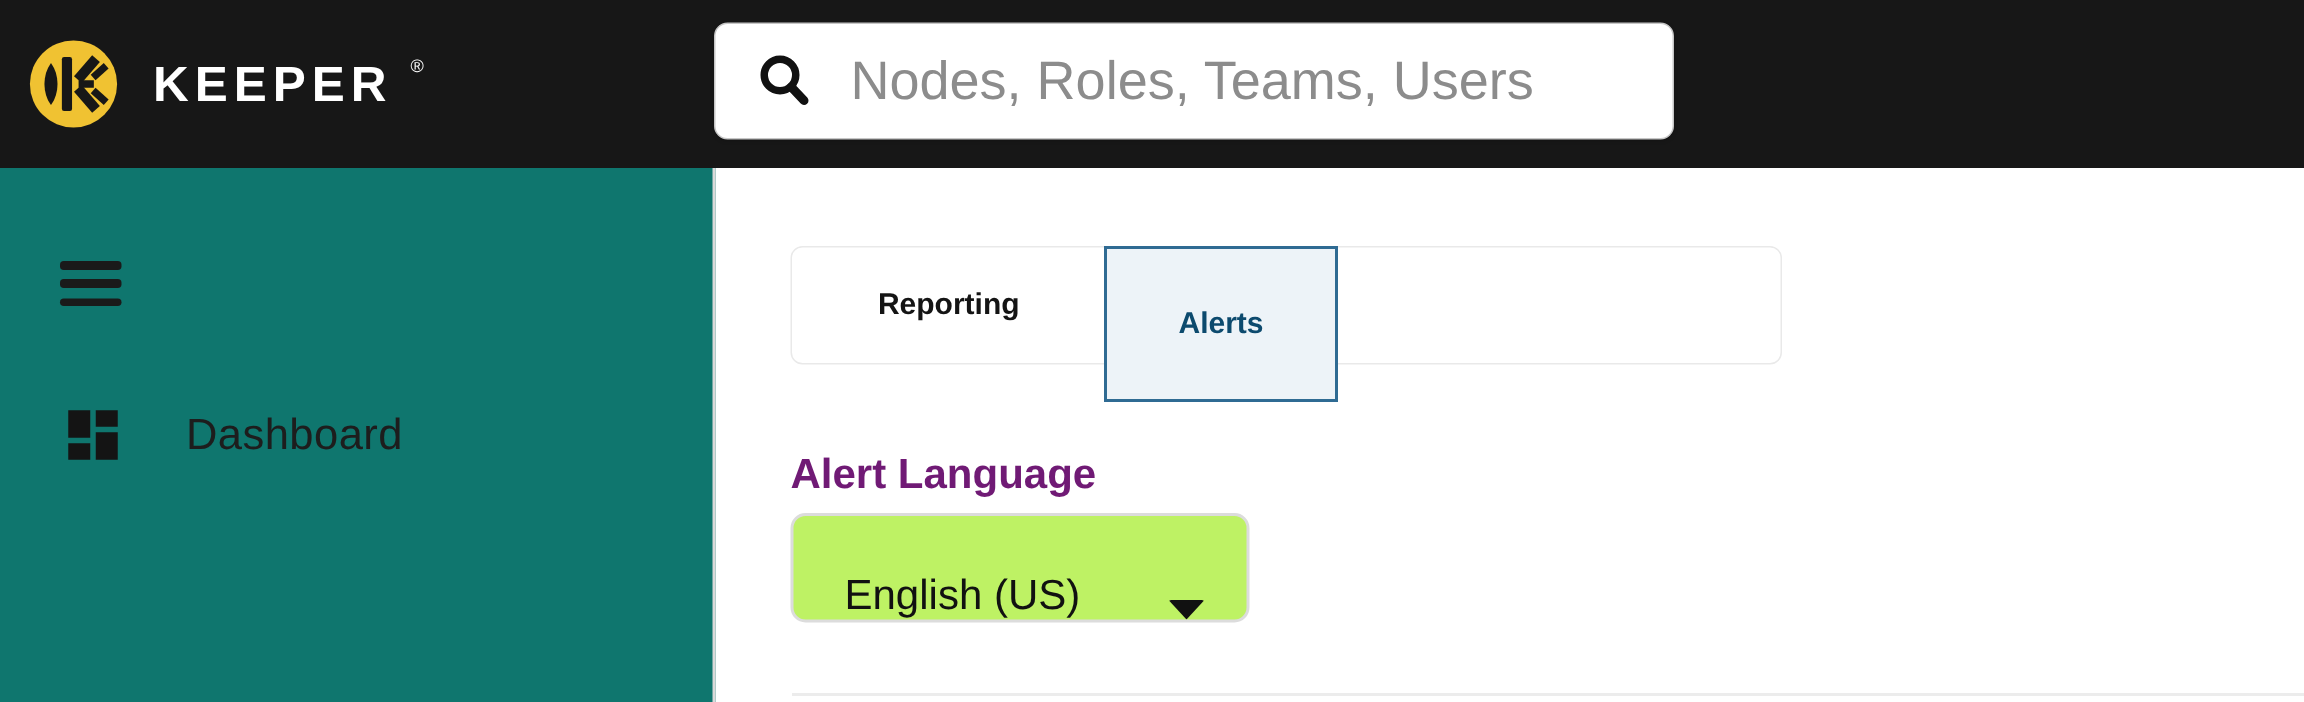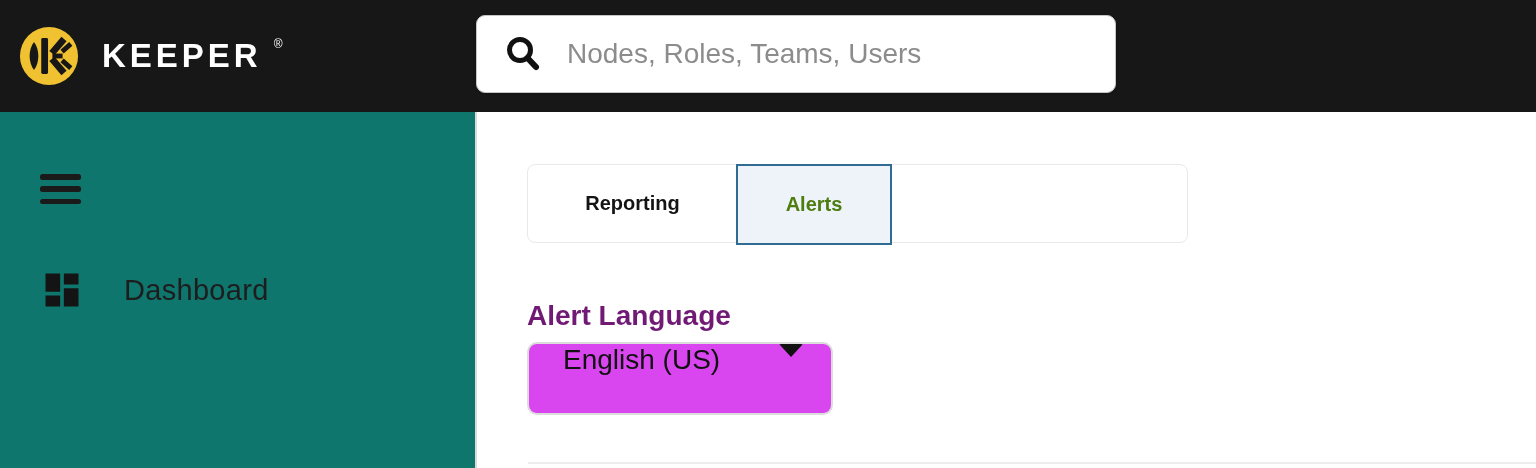--- a/index.html
+++ b/index.html
@@ -16,21 +16,21 @@
   .brand-reg { color:#ffffff; font-size:12px; position:relative; top:-12px;
                margin-left:2px; }
 
   .searchbox { position:absolute; left:476px; top:15px; width:640px; height:78px;
                background:#ffffff; border:1.5px solid #c6c6c6; border-radius:9px;
                display:flex; align-items:center;
                box-shadow:0 1px 3px rgba(0,0,0,.18); }
   .search-icon { margin-left:26px; flex:0 0 auto; }
   .search-input { flex:1; border:none; outline:none; background:transparent;
                   font-family:"Liberation Sans", sans-serif;
-                  font-size:28px; color:#4d7c0f; margin-left:24px; margin-right:20px; }
+                  font-size:36px; color:#4d7c0f; margin-left:24px; margin-right:20px; }
   .search-input::placeholder { color:#8c8c8c; opacity:1; }
 
   
   .sidebar { position:absolute; left:0; top:112px; width:477px; height:356px;
              background:#0f766e; border-right:2px solid #dadada; }
   .hamburger { position:absolute; left:40px; top:62px; width:41px; height:30px;
                display:flex; flex-direction:column; justify-content:space-between;
                cursor:pointer; background:none; border:none; }
   .hamburger span { display:block; width:41px; height:5.5px; background:#1a1a1a;
                     border-radius:2.5px; }
@@ -45,28 +45,28 @@
   
   .main { position:absolute; left:479px; top:112px; width:1057px; height:356px;
           background:#ffffff; }
   .tabgroup { position:absolute; left:48px; top:52px; width:661px; height:79px;
               border:1px solid #e9e9e9; border-radius:8px; display:flex; }
   .tab { display:flex; align-items:center; justify-content:center;
          font-size:20px; font-weight:600; color:#141414; cursor:pointer; }
   .tab.t0 { width:209px; }
   .tab.t1 { width:156px; }
   .tab.t2 { width:296px; }
-  .tab.selected { background:#edf3f8; border:2px solid #2f6b93; color:#4d7c0f;
-                  margin:-1px; height:81px; }
+  .tab.selected { background:#edf3f8; border:2px solid #2f6b93; color:#0c4a6e;
+                  margin:-1px; height:104px; }
 
   .field-label { position:absolute; left:48px; top:188px; font-size:28px;
                  font-weight:600; color:#701a75; }
   .dropdown { position:absolute; left:48px; top:230px; width:306px; height:73px;
-              border:2px solid #dcdcdc; border-radius:10px; background:#d946ef;
-              display:flex; align-items:flex-start; cursor:pointer; }
+              border:2px solid #dcdcdc; border-radius:10px; background:#bef264;
+              display:flex; align-items:flex-end; cursor:pointer; }
   .dropdown-value { margin-left:34px; font-size:28px; color:#111; }
   .caret-down { margin-left:auto; margin-right:28px; width:0; height:0;
                 border-left:12px solid transparent; border-right:12px solid transparent;
                 border-top:13px solid #111; border-radius:2px; }
 
   .bottom-divider { position:absolute; left:49px; top:350px; right:0; height:2px;
                     background:#ececec; }
 </style>
 </head>
 <body>

